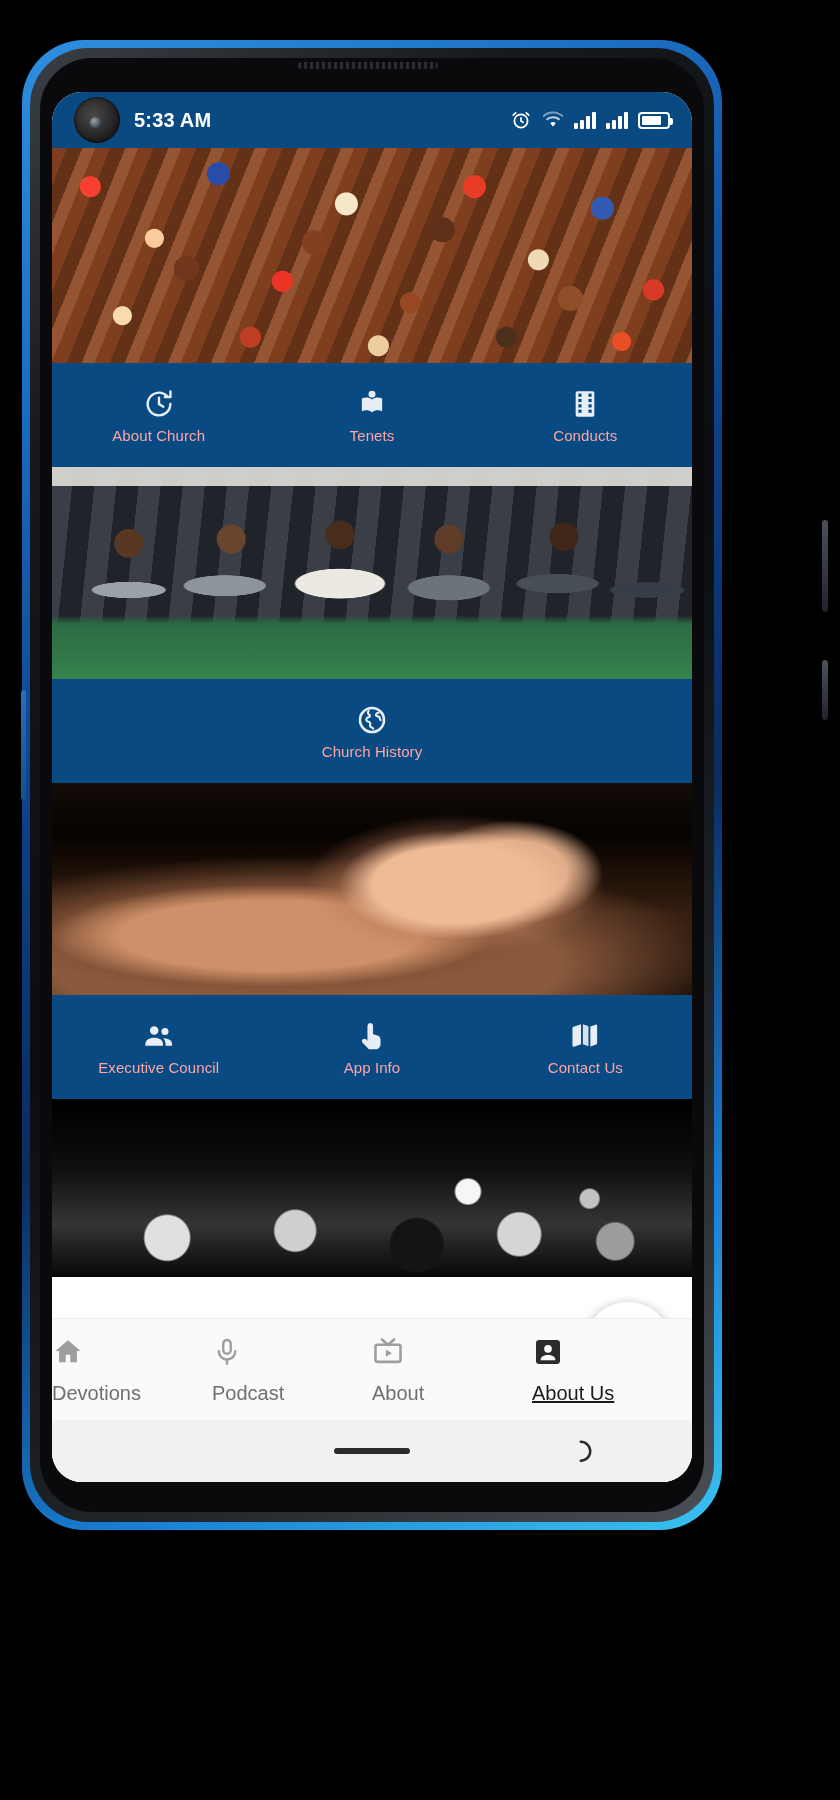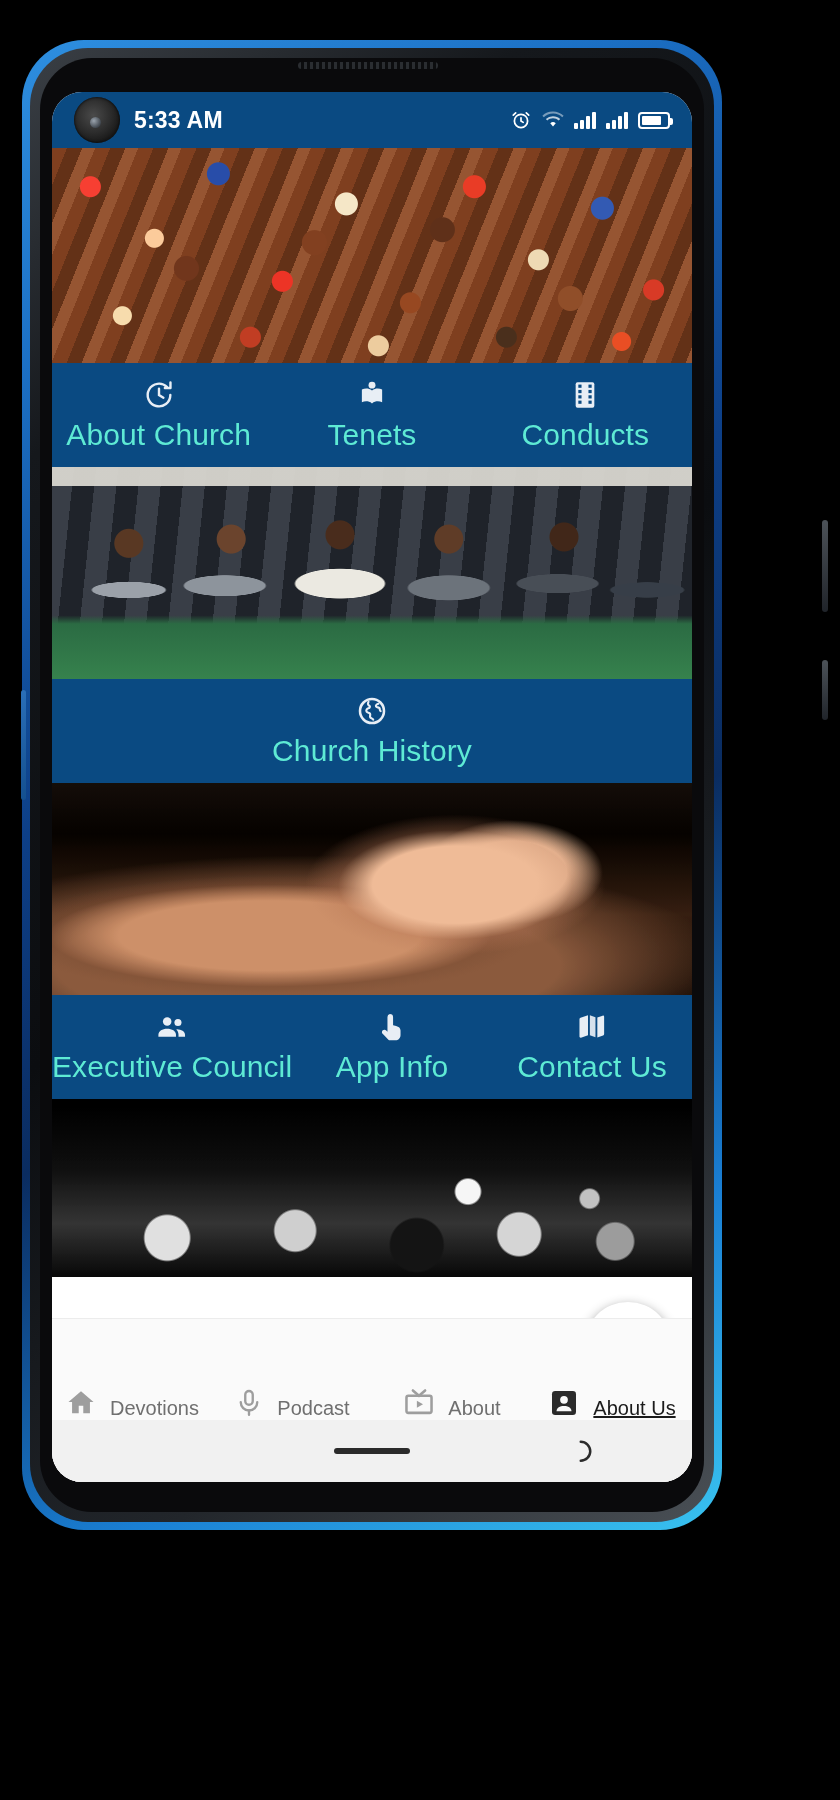--- a/index.html
+++ b/index.html
@@ -90,21 +90,21 @@
     box-shadow: inset 0 0 3px #000;
   }
   .punchhole::after {
     content:"";
     position:absolute; left: 16px; top: 20px;
     width: 11px; height: 11px; border-radius: 50%;
     background: radial-gradient(circle at 35% 35%, #9aa3ad 0%, #4d545c 60%, #20242a 100%);
   }
   .clock {
     margin-left: 14px;
-    font-size: 23px;
+    font-size: 20px;
     font-weight: 700;
     letter-spacing: .2px;
   }
   .sb-right {
     margin-left: auto;
     display: flex;
     align-items: center;
     gap: 10px;
   }
   .sb-ic { display: flex; align-items: center; }
@@ -235,25 +235,25 @@
     align-items: center;
     justify-content: center;
     gap: 6px;
     color: #ffffff;
     height: 100%;
     cursor: pointer;
   }
   .menu-cell .mi { height: 34px; display:flex; align-items:center; justify-content:center; }
   .menu-cell .mi svg { display:block; }
   .menu-label {
-    font-size: 30px;
+    font-size: 15px;
     font-weight: 400;
     letter-spacing: .1px;
     white-space: nowrap;
-    color: #5eead4;
+    color: #fca5a5;
   }
 
   
   .fab {
     position: absolute;
     right: 20px;
     bottom: 92px;
     width: 88px; height: 88px;
     border-radius: 50%;
     background: #ffffff;
@@ -295,22 +295,22 @@
     left: 0; right: 0; bottom: 62px;
     height: 102px;
     background: #fafafa;
     display: flex;
     align-items: center;
     border-top: 1px solid #ececec;
     z-index: 6;
   }
   .tab {
     flex: 1 1 0;
-    display: flex; 
-    align-items: flex-end; justify-content: center;
+    display: flex; flex-direction: column;
+    align-items: flex-start; justify-content: center;
     gap: 13px;
     height: 100%;
     cursor: pointer;
   }
   .tab .ti { height: 34px; display:flex; align-items:center; justify-content:center; }
   .tab-label {
     font-size: 20px;
     color: #6f6f6f;
     white-space: nowrap;
   }

